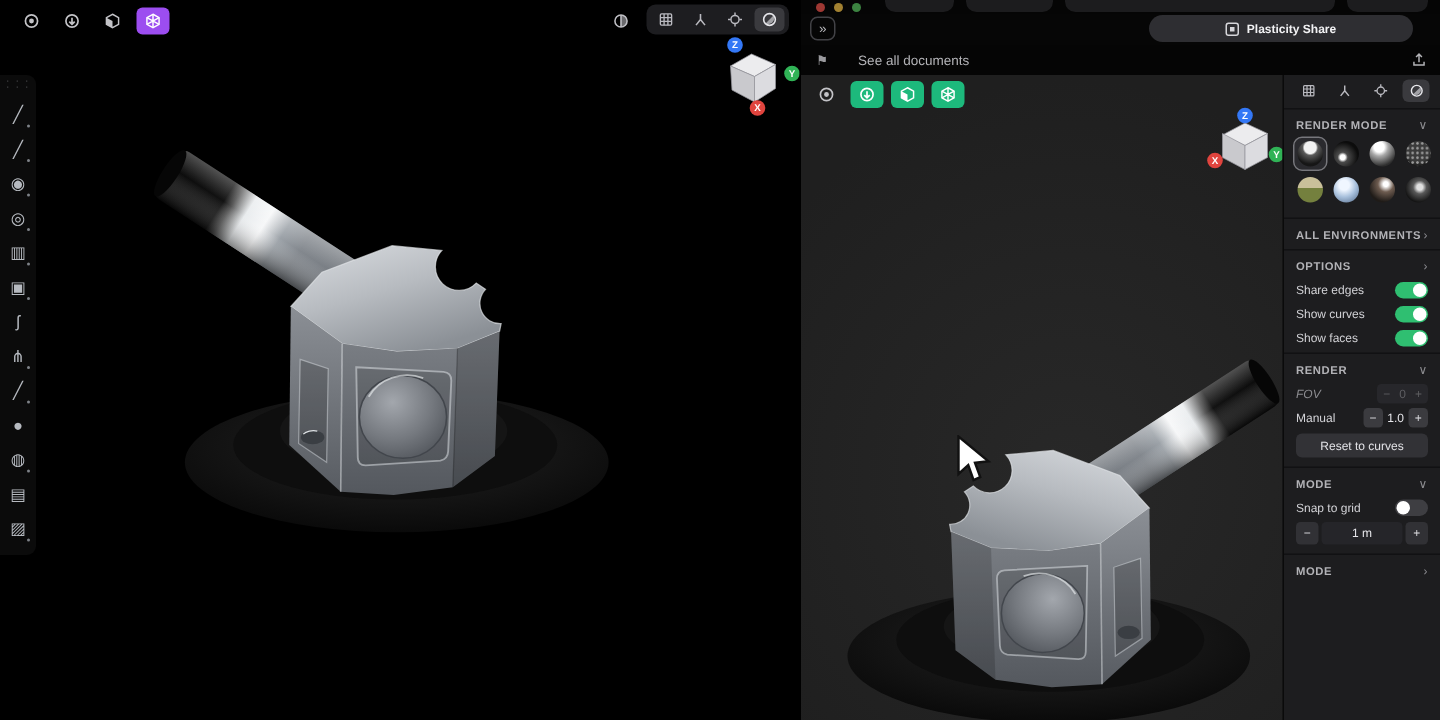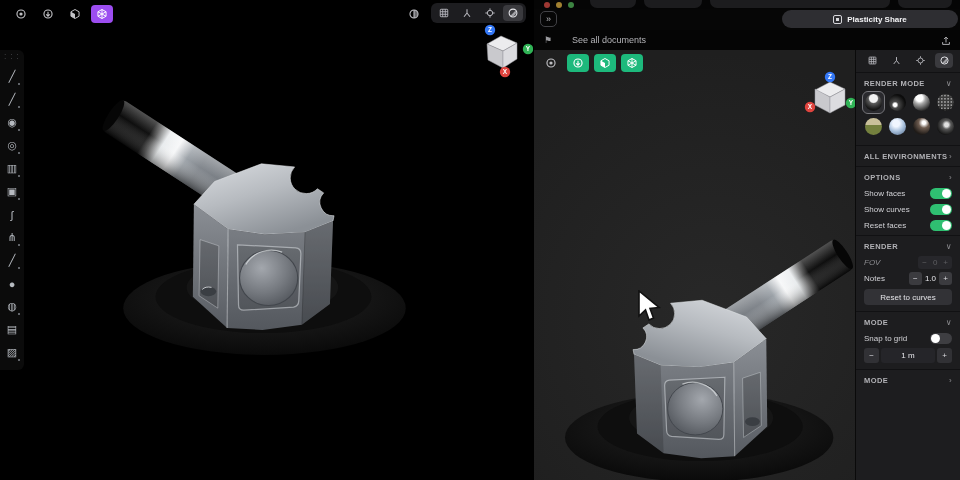--- a/index.html
+++ b/index.html
@@ -50,21 +50,21 @@
   .chrome-top { position:relative; height:9px; background:#050505; }
   .tl-dot { position:absolute; top:2px; width:6px; height:6px; border-radius:50%; opacity:.8; }
   .chrome-pill { position:absolute; top:0; height:8px; background:#1c1c1e; border-radius:0 0 7px 7px; }
 
   .tab-row { position:relative; height:21px; display:flex; align-items:center; }
   .overflow-btn { position:absolute; left:6px; top:2px; width:17px; height:16px; border:1px solid #424246;
     border-radius:5px; color:#b9b9bd; font-size:9px; display:flex; align-items:center; justify-content:center; }
   .tab { position:absolute; top:1px; height:18px; border-radius:9px; display:flex; align-items:center;
     justify-content:center; gap:5px; font-size:8px; font-weight:bold; color:#dedee2; white-space:nowrap; overflow:hidden; }
   .tab1 { left:31px; width:210px; background:#101012; }
-  .tab2 { left:248px; width:176px; background:#2e2e32; color:#f2f2f4; }
+  .tab2 { left:232px; width:176px; background:#2e2e32; color:#f2f2f4; }
   .favicon { width:9px; height:9px; border-radius:2px; background:#a7acb3; position:relative; flex:0 0 auto; }
   .favicon::after { content:""; position:absolute; left:2px; top:2px; right:2px; bottom:2px; background:#2c2f33; border-radius:1px; }
   .share-ic { width:9px; height:9px; border:1px solid #d6d6da; border-radius:2px; position:relative; flex:0 0 auto; }
   .share-ic::after { content:""; position:absolute; left:2px; top:2px; width:3px; height:3px; background:#d6d6da; }
 
   .bm-row { position:relative; height:20px; display:flex; align-items:center; background:#050505; }
   .flag { color:#9a9a9e; font-size:9px; margin-left:10px; }
   .bm-label { color:#b4b4b8; font-size:9px; margin-left:20px; }
   .upload { position:absolute; right:8px; top:3px; color:#b4b4b8; }
   .upload svg { width:12px; height:12px; }
@@ -492,53 +492,53 @@
           <span class="chev">›</span>
         </div>
         <div class="p-div"></div>
 
         <div class="p-head">
           <span>OPTIONS</span>
           <span class="chev">›</span>
         </div>
 
         <div class="p-row">
-          <span class="p-label">Show faces</span>
+          <span class="p-label">Share edges</span>
           <span class="switch on">
               <span class="knob"></span>
             </span>
         </div>
         <div class="p-row">
           <span class="p-label">Show curves</span>
           <span class="switch on">
               <span class="knob"></span>
             </span>
         </div>
         <div class="p-row">
-          <span class="p-label">Reset faces</span>
+          <span class="p-label">Show faces</span>
           <span class="switch on">
               <span class="knob"></span>
             </span>
         </div>
         <div class="p-div"></div>
 
         <div class="p-head">
           <span>RENDER</span>
           <span class="chev">∨</span>
         </div>
         <div class="p-row">
           <span class="p-label dim">FOV</span>
           <span class="stepper disabled">
             <span class="sbx">−</span>
             <span>0</span>
             <span class="sbx">+</span>
           </span>
         </div>
         <div class="p-row">
-          <span class="p-label">Notes</span>
+          <span class="p-label">Manual</span>
           <span class="stepper">
             <span class="sbx">−</span>
             <span>1.0</span>
             <span class="sbx">+</span>
           </span>
         </div>
         <div class="reset-btn">Reset to curves</div>
         <div class="p-div"></div>
 
         <div class="p-head">

